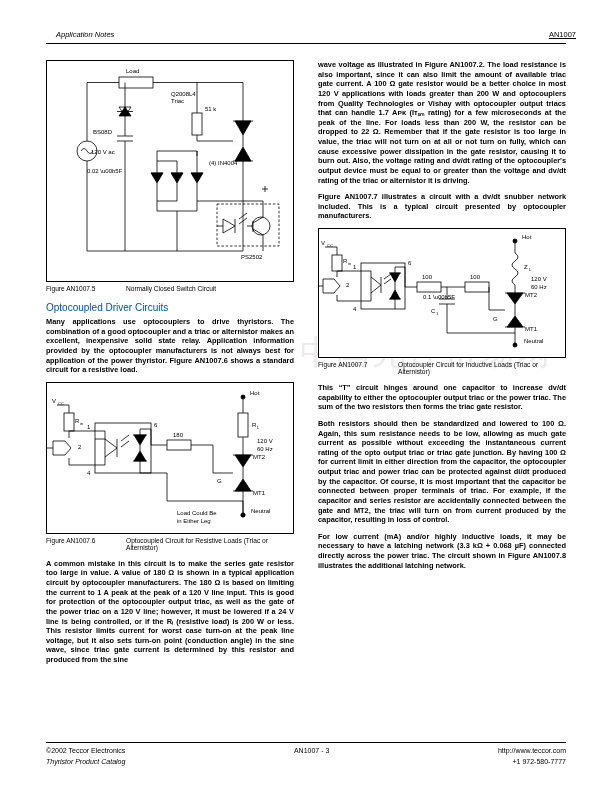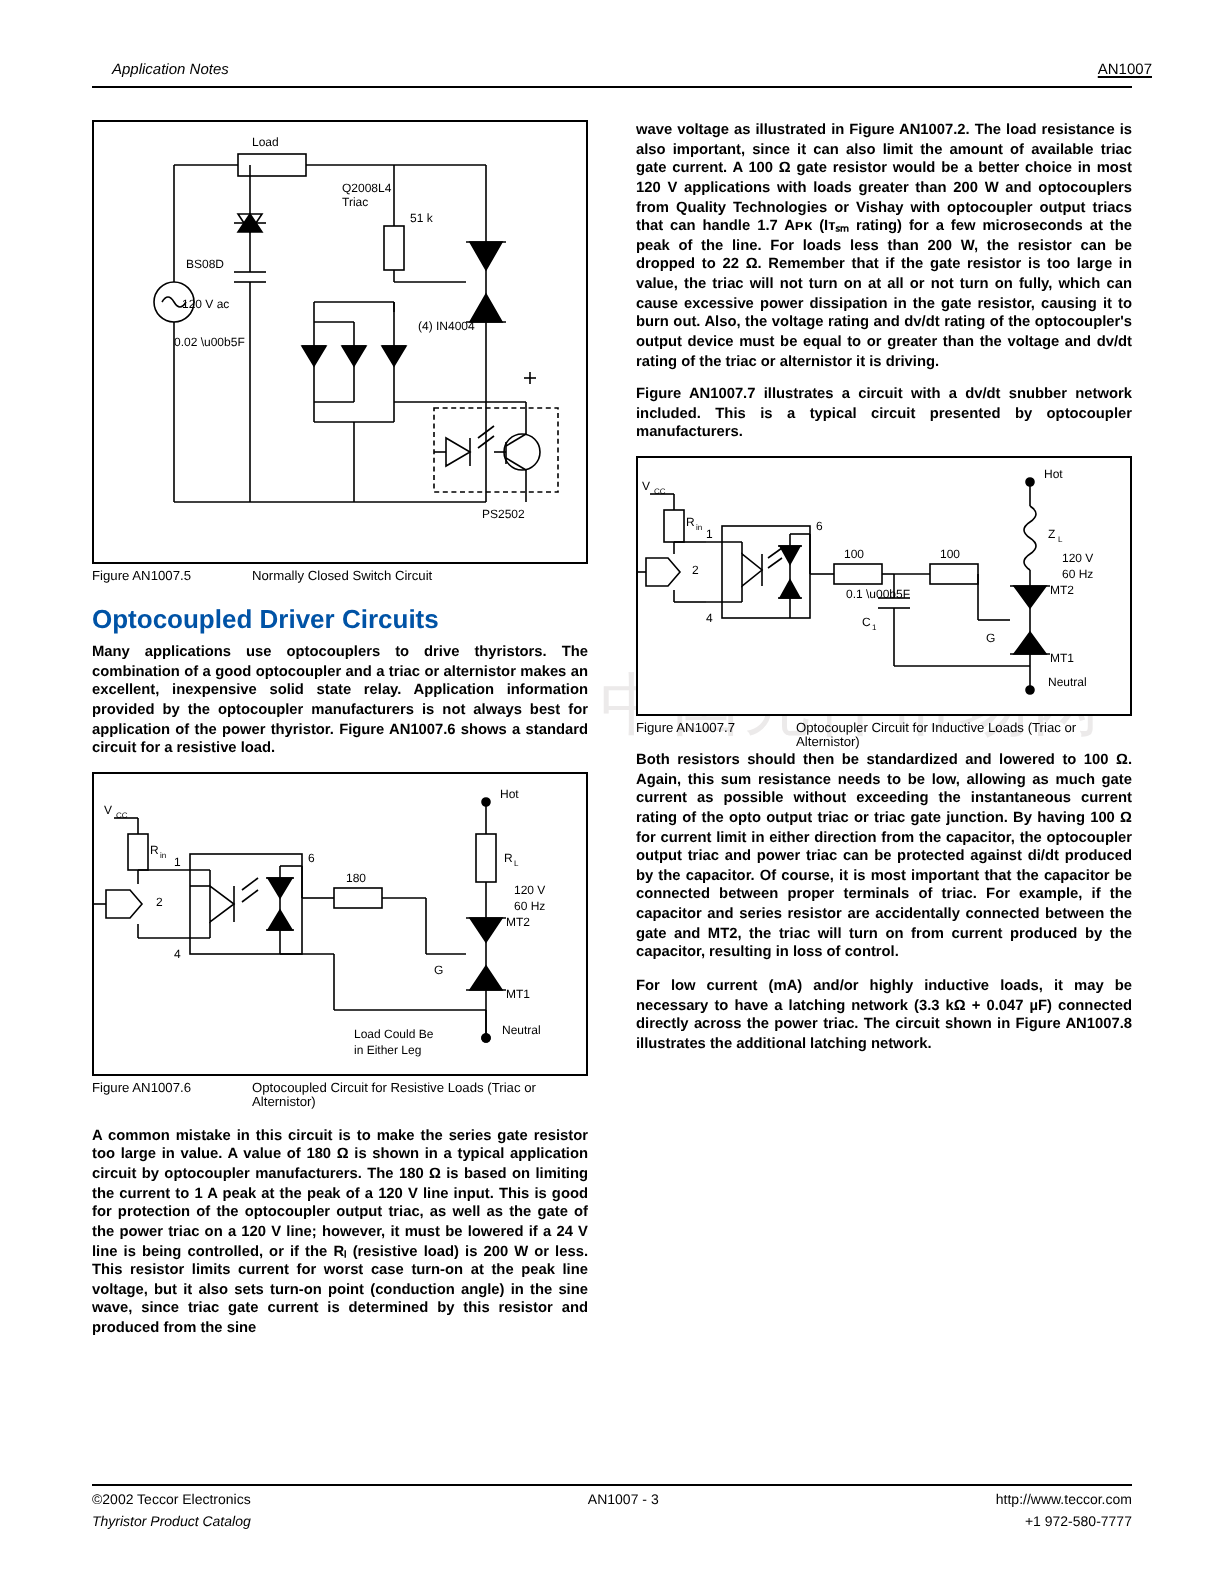--- a/index.html
+++ b/index.html
@@ -65,23 +65,23 @@
     left: 318px; top: 60px; width: 248px;
   }
   p.body {
     font-size: 7.4px;
     line-height: 1.30;
     text-align: justify;
     margin: 0 0 7px 0;
     font-weight: bold;
   }
   h2.section {
-    font-size: 13px;
+    font-size: 10px;
     color: #0053a6;
-    font-weight: bold;
+    font-weight: normal;
     margin: 10px 0 4px 0;
   }
   h3.subsection {
     font-size: 8.2px;
     color: #0053a6;
     font-weight: bold;
     margin: 0 0 5px 0;
   }
   .figcaption {
     font-size: 6.6px;
@@ -433,22 +433,23 @@
           <text x="212" y="60">60 Hz</text>
           <text x="205" y="114">Neutral</text>
         </g>
       </svg>
     </div>
     <div class="figcaption">
       <span class="fignum">Figure AN1007.7</span>
       <span class="figtitle">Optocoupler Circuit for Inductive Loads (Triac or Alternistor)</span>
     </div>
 
+    <p class="body" style="margin-top:8px;">This “T” circuit hinges around one capacitor to increase dv/dt capability to either the optocoupler output triac or the power triac. The sum of the two resistors then forms the triac gate resistor.</p>
     <p class="body">Both resistors should then be standardized and lowered to 100 Ω. Again, this sum resistance needs to be low, allowing as much gate current as possible without exceeding the instantaneous current rating of the opto output triac or triac gate junction. By having 100 Ω for current limit in either direction from the capacitor, the optocoupler output triac and power triac can be protected against di/dt produced by the capacitor. Of course, it is most important that the capacitor be connected between proper terminals of triac. For example, if the capacitor and series resistor are accidentally connected between the gate and MT2, the triac will turn on from current produced by the capacitor, resulting in loss of control.</p>
-    <p class="body">For low current (mA) and/or highly inductive loads, it may be necessary to have a latching network (3.3 kΩ + 0.047 µF) connected directly across the power triac. The circuit shown in Figure AN1007.8 illustrates the additional latching network.</p>
+    <p class="body">For low current (mA) and/or highly inductive loads, it may be necessary to have a latching network (3.3 kΩ + 0.068 µF) connected directly across the power triac. The circuit shown in Figure AN1007.8 illustrates the additional latching network.</p>
   </div>
 
   <div class="footer-rule"></div>
   <div class="footer">
     <div class="col-left">
       <div class="c1">©2002 Teccor Electronics</div>
       <div>Thyristor Product Catalog</div>
     </div>
     <div class="col-mid">AN1007 - 3</div>
     <div class="col-right">

